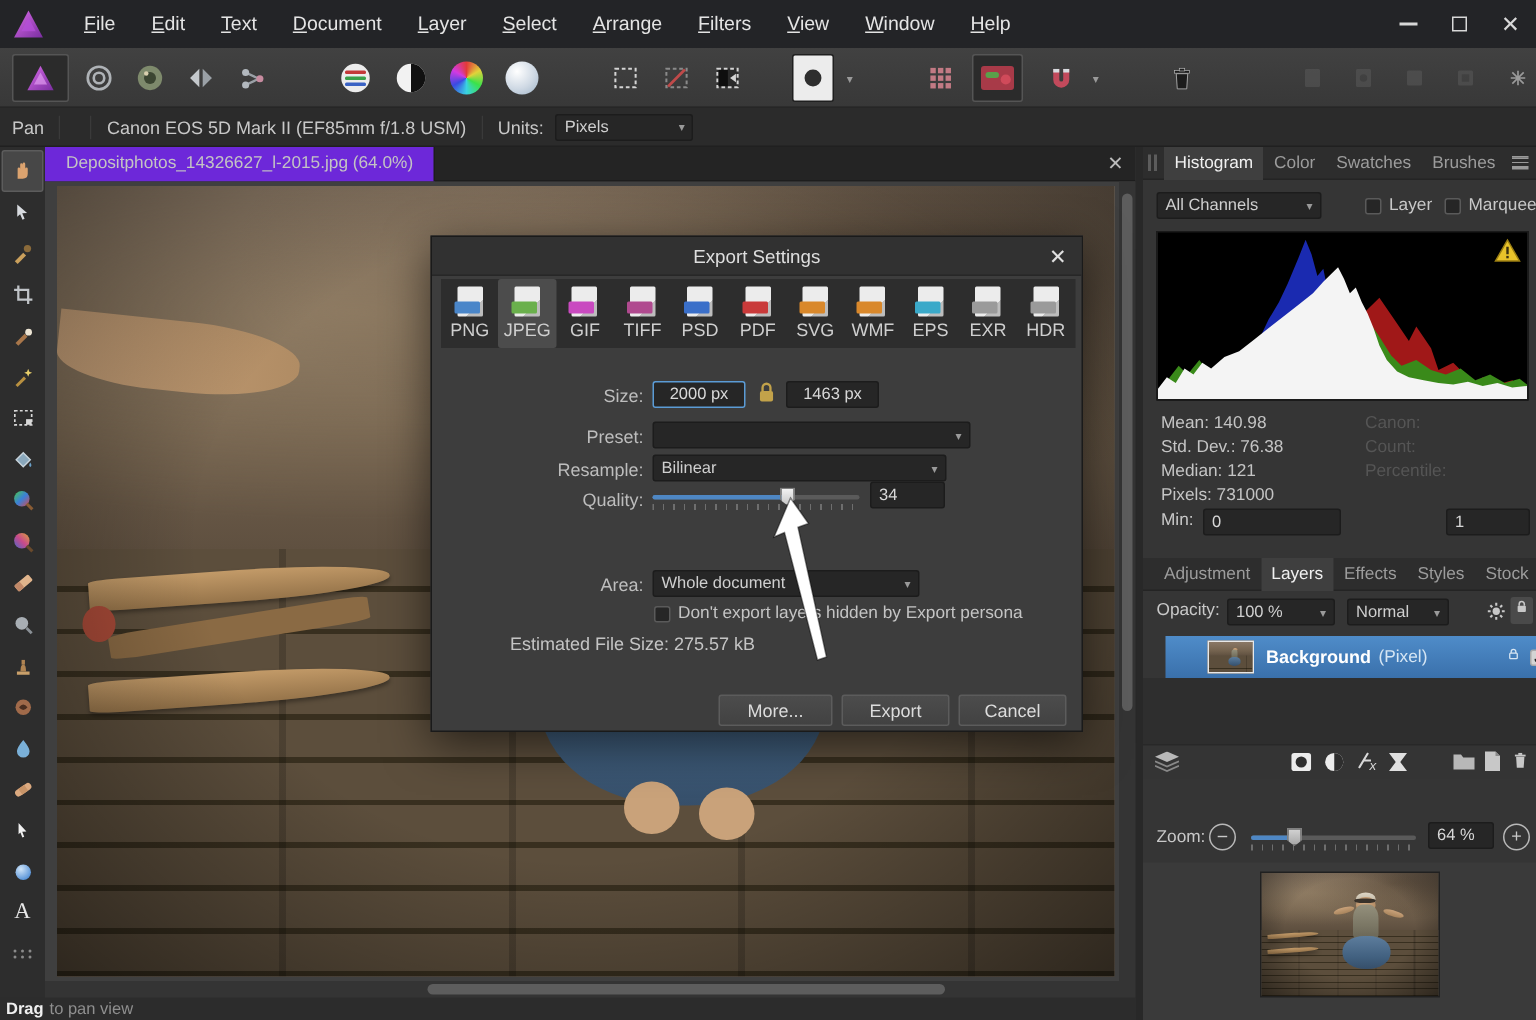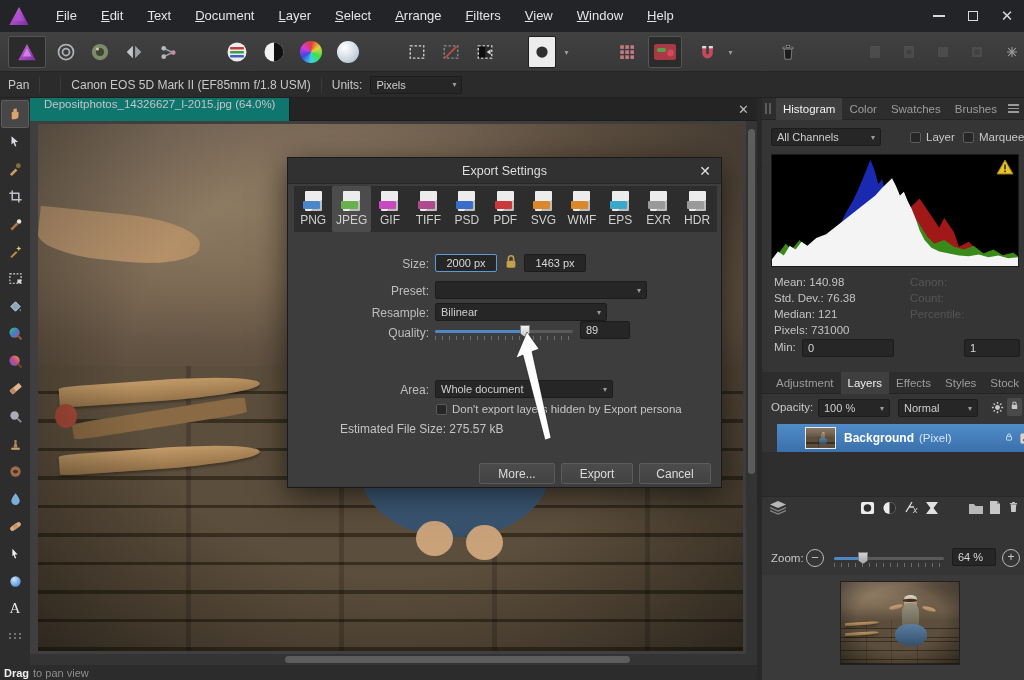--- a/index.html
+++ b/index.html
@@ -26,21 +26,21 @@
   .circle22{width:22px;height:22px;border-radius:50%;}
 
   
   #contextbar{position:absolute;left:0;top:72px;width:1024px;height:26px;background:#2b2b2b;border-bottom:1px solid #202020;display:flex;align-items:center;color:#c8c8c8;font-size:12px;}
   .ctx-sep{width:1px;height:16px;background:#1d1d1d;border-right:1px solid #3a3a3a;margin:0 10px;}
   .combo{background:#262626;border:1px solid #1c1c1c;border-radius:2px;color:#cfcfcf;font-size:11px;height:18px;display:flex;align-items:center;padding:0 5px;}
   .combo .ddarrow{margin-left:auto;}
 
   
   #doctab-row{position:absolute;left:30px;top:98px;width:727px;height:23px;background:#242424;border-bottom:1px solid #1d1d1d;display:flex;align-items:center;}
-  #doctab{height:23px;background:#0f766e;color:#c4c4c4;font-size:11.5px;display:flex;padding:0 14px;border-right:1px solid #1d1d1d;}
+  #doctab{height:23px;background:#6d28d9;color:#c4c4c4;font-size:11.5px;display:flex;align-items:center;padding:0 14px;border-right:1px solid #1d1d1d;}
   #doctab-close{margin-left:auto;color:#bbb;font-size:13px;padding:0 8px;}
 
   
   #ltools{position:absolute;left:0;top:98px;width:30px;height:567px;background:#2d2d2d;display:flex;flex-direction:column;align-items:center;padding-top:2px;}
   .tool{width:28px;height:27.5px;display:flex;align-items:center;justify-content:center;border-radius:2px;}
   .tool.sel{background:#474747;border:1px solid #5c5c5c;}
 
   
   #canvas{position:absolute;left:30px;top:121px;width:727px;height:544px;background:#3f3f3f;overflow:hidden;}
   .photo-art{position:absolute;overflow:hidden;background:linear-gradient(180deg,#8a7866 0%,#73624e 30%,#5f5040 46%,#55483a 52%,#4e4234 100%);}
@@ -573,21 +573,21 @@
       <span class="ptab">Effects</span>
       <span class="ptab">Styles</span>
       <span class="ptab">Stock</span>
       <span class="pmenu"></span>
     </div>
     <span class="plabel abs" style="left:9px;top:29px;">Opacity:</span>
     <span class="combo abs" style="left:56px;top:27px;width:72px;">
       <span>100 %</span>
       <span class="ddarrow">▾</span>
     </span>
-    <span class="combo abs" style="left:136px;top:27px;width:80px;">
+    <span class="combo abs" style="left:136px;top:27px;width:68px;">
       <span>Normal</span>
       <span class="ddarrow">▾</span>
     </span>
     <span class="abs" style="left:228px;top:28px;"><svg width="15" height="15" viewBox="0 0 16 16">
           <path d="M8 2 v2 M8 12 v2 M2 8 h2 M12 8 h2 M3.8 3.8 l1.4 1.4 M10.8 10.8 l1.4 1.4 M12.2 3.8 l-1.4 1.4 M5.2 10.8 l-1.4 1.4" stroke="#c8c8c8" stroke-width="1.5"></path>
           <circle cx="8" cy="8" r="2.6" fill="#c8c8c8"></circle>
         </svg></span>
     <span class="abs" style="left:245px;top:26px;width:15px;height:18px;background:#4a4a4a;border-radius:2px;text-align:center;"><svg width="11" height="13" viewBox="0 0 16 16">
           <rect x="4" y="7" width="8" height="6" rx="1" fill="#c8c8c8"></rect>
           <path d="M5.5 7 V5.5 a2.5 2.5 0 0 1 5 0 V7" stroke="#c8c8c8" stroke-width="1.5" fill="none"></path>
@@ -772,35 +772,35 @@
       <span>1463 px</span>
     </span>
 
   <span class="dlg-label" style="left:46px;top:126px;">Preset:</span>
   <span class="combo abs" style="left:147px;top:123px;width:212px;">
       <span></span>
       <span class="ddarrow">▾</span>
     </span>
 
   <span class="dlg-label" style="left:46px;top:148px;">Resample:</span>
-  <span class="combo abs" style="left:147px;top:145px;width:172px;">
+  <span class="combo abs" style="left:147px;top:145px;width:196px;">
       <span>Bilinear</span>
       <span class="ddarrow">▾</span>
     </span>
 
   <span class="dlg-label" style="left:46px;top:168px;">Quality:</span>
   <div class="abs" style="left:147px;top:172px;width:138px;">
     <div class="sl-track">
       <div class="sl-fill" style="width:90px;"></div>
       <div class="sl-thumb" style="left:85px;"></div>
     </div>
     <div class="ticks"></div>
   </div>
   <span class="tbox abs" style="left:292px;top:163px;width:50px;">
-      <span>89</span>
+      <span>34</span>
     </span>
 
   <span class="dlg-label" style="left:46px;top:225px;">Area:</span>
   <span class="combo abs" style="left:147px;top:222px;width:178px;">
       <span>Whole document</span>
       <span class="ddarrow">▾</span>
     </span>
 
   <span class="chk abs" style="left:148px;top:246px;"></span>
   <span class="abs" style="left:164px;top:245px;font-size:11.5px;color:#c4c4c4;">Don't export layers hidden by Export persona</span>

